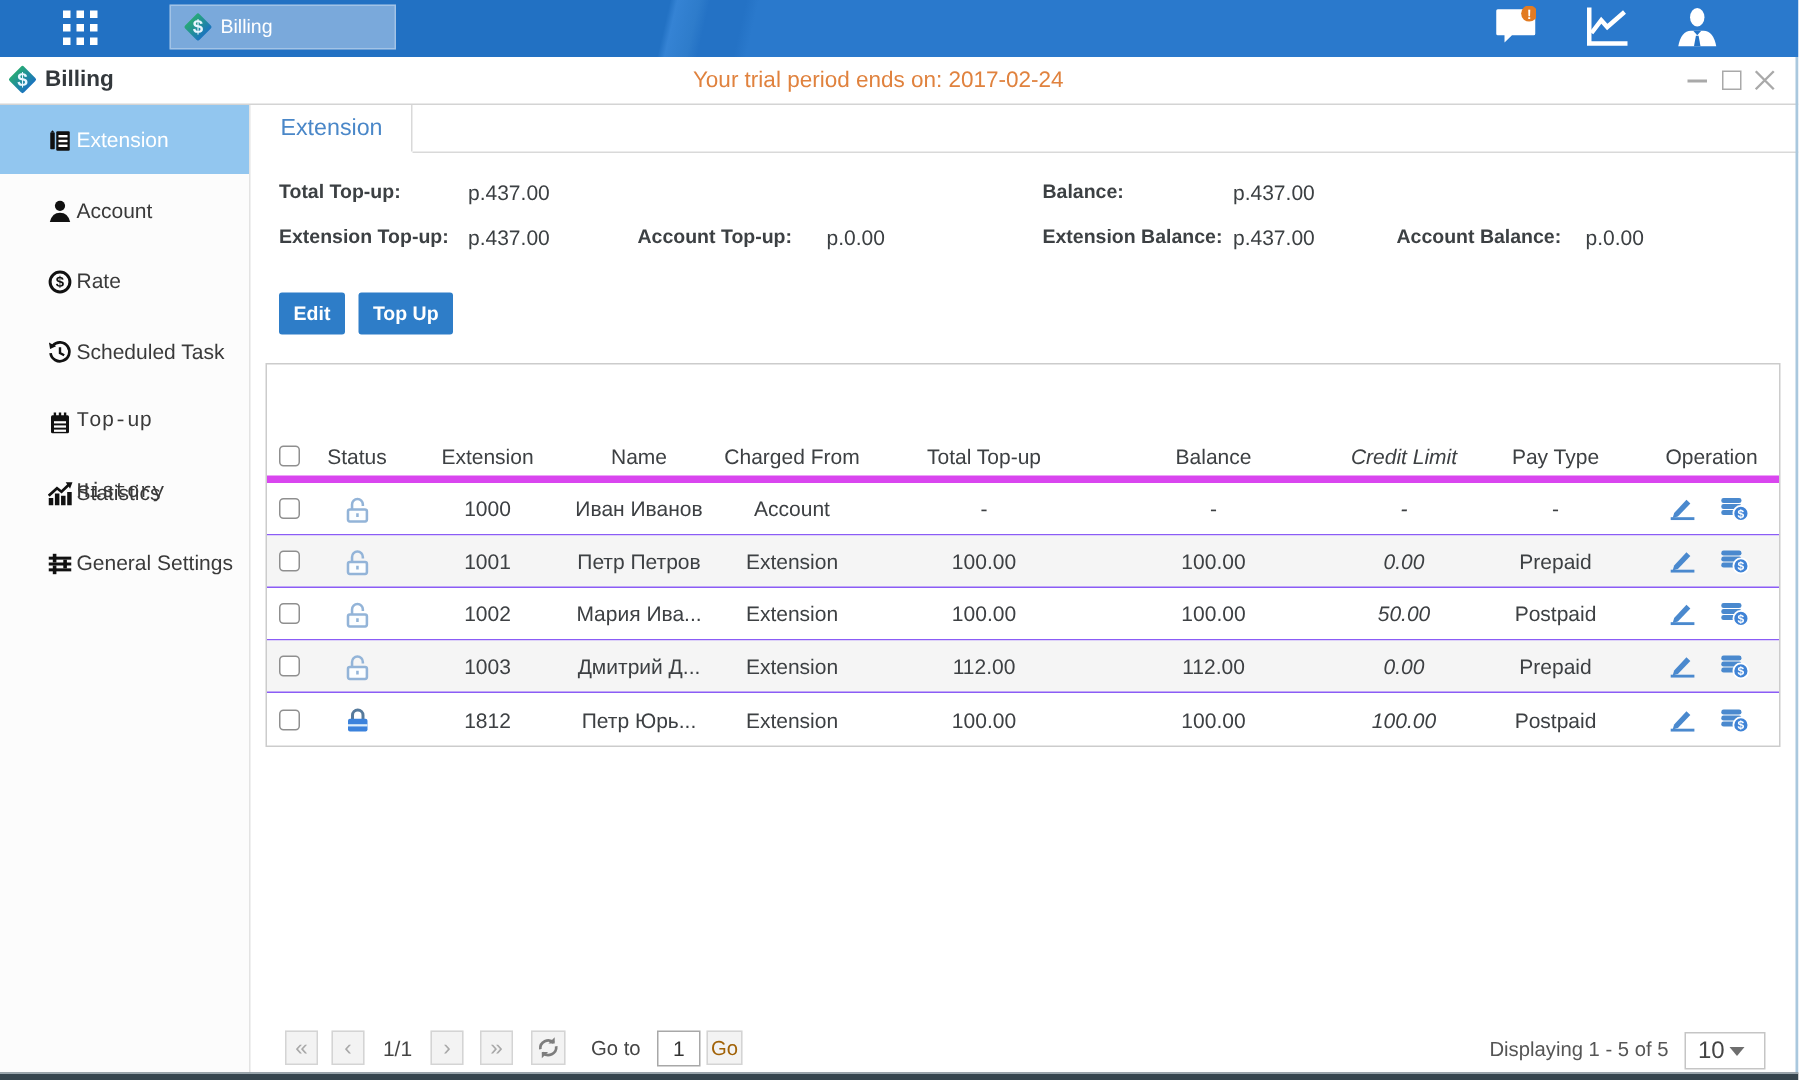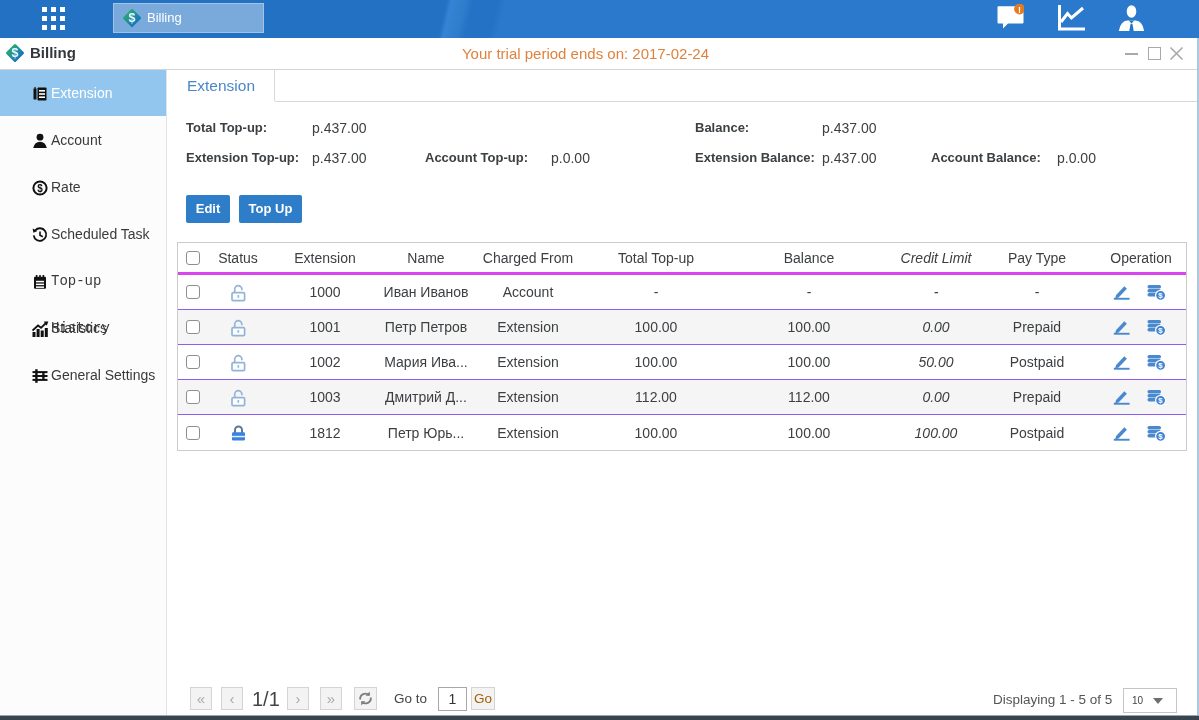--- a/index.html
+++ b/index.html
@@ -38,21 +38,21 @@
   color:#4a87c8; font-size:15.5px; text-align:center; line-height:31px; }
 
 .lbl { position:absolute; font-size:13px; font-weight:bold; color:#3c4043; line-height:20px; }
 .val { position:absolute; font-size:14px; color:#3c4043; line-height:20px; }
 
 .btn { position:absolute; background:#2e7dc8; color:#fff; font-size:13px; font-weight:bold; text-align:center; border-radius:2px; }
 
 
 #tbl { position:absolute; left:177px; top:242px; width:1010px; border:1px solid #cccccc; background:#fff; }
 .trow { position:relative; width:100%; }
-.th { height:32px; border-bottom:3px solid #d946ef; }
+.th { height:32px; border-bottom:5px solid #d946ef;margin-top:47px; }
 .tr { height:35px; border-bottom:1px solid #8b5cf6; }
 .tr.alt { background:#f5f5f5; }
 .tr:last-child { border-bottom:none; }
 .cell { position:absolute; top:0; height:100%; display:flex; align-items:center; justify-content:center;
   font-size:14px; color:#3d4043; }
 .c0 { left:0; width:30px; }
 .c1 { left:30px; width:60px; }
 .c2 { left:90px; width:114px; }
 .c3 { left:204px; width:88px; }
 .c4 { left:292px; width:116px; }
@@ -64,21 +64,21 @@
 .cb { width:14px; height:14px; border:1px solid #8f8f8f; border-radius:3px; background:#fff; }
 .opwrap { display:flex; gap:15px; align-items:center; margin-right:4px; }
 
 
 .pbtn { position:absolute; top:687px; height:23px; background:#f3f3f3; border:1px solid #d4d4d4;
   color:#a8a8a8; text-align:center; font-size:15px; line-height:21px; }
 #pginput { position:absolute; left:438px; top:687px; width:29px; height:24px; border:1px solid #a8a8a8; background:#fff;
   font-size:14px; color:#333; text-align:center; line-height:22px; }
 #disp { position:absolute; left:993px; top:688px; font-size:13.5px; color:#555; line-height:24px; }
 #ddown { position:absolute; left:1123px; top:688px; width:54px; height:25px; border:1px solid #c5c5c5; background:#fff; }
-#ddown span { position:absolute; left:8px; top:0; line-height:23px; font-size:10px; color:#444; }
+#ddown span { position:absolute; left:8px; top:0; line-height:23px; font-size:16px; color:#444; }
 #ddown .tri { position:absolute; right:13px; top:9px; width:0; height:0;
   border-left:5px solid transparent; border-right:5px solid transparent; border-top:6px solid #6e6e6e; }
 
 
 #botbar { position:absolute; left:0; top:715px; width:1199px; height:5px; background:#36454e; border-top:1px solid #9aa6ad; }
 #rightedge { position:absolute; left:1197px; top:38px; width:2px; height:677px; background:#aac8de; }
 </style>
 
 </head>
 <body>
@@ -421,21 +421,21 @@
             <circle cx="13.6" cy="12.3" r="5" fill="#3f83d6" stroke="#fff" stroke-width="1.2"></circle>
             <text x="13.6" y="15.3" font-size="8" font-weight="bold" fill="#fff" text-anchor="middle" font-family="Liberation Sans">$</text>
           </svg>
         </div>
       </div>
     </div>
   </div>
 
 <div class="pbtn" style="left:190px;width:22px">«</div>
 <div class="pbtn" style="left:221px;width:22px">‹</div>
-<div class="abs" style="left:252px;top:687px;width:26px;text-align:center;font-size:20px;color:#444;line-height:24px">1/1</div>
+<div class="abs" style="left:252px;top:687px;width:26px;text-align:center;font-size:14px;color:#444;line-height:24px">1/1</div>
 <div class="pbtn" style="left:287px;width:22px">›</div>
 <div class="pbtn" style="left:320px;width:22px">»</div>
 <div class="pbtn" style="left:354px;width:23px">
   <svg width="15" height="15" viewBox="0 0 15 15" style="margin-top:3px">
     <path d="M2.2 8.5 a5.3 5.3 0 0 1 9 -4.3" stroke="#7d7d7d" stroke-width="1.8" fill="none"></path>
     <path d="M12.8 6.5 a5.3 5.3 0 0 1 -9 4.3" stroke="#7d7d7d" stroke-width="1.8" fill="none"></path>
     <path d="M11.8 0.5 v4.2 h-4.2 z" fill="#7d7d7d"></path>
     <path d="M3.2 14.5 v-4.2 h4.2 z" fill="#7d7d7d"></path>
   </svg>
 </div>

